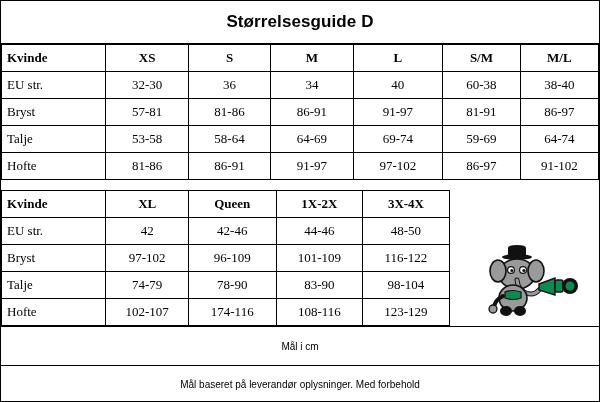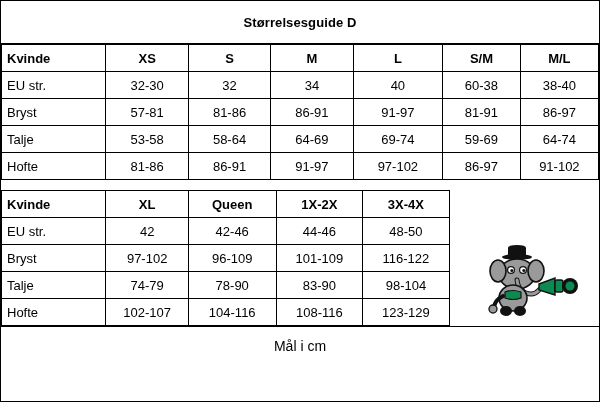--- a/index.html
+++ b/index.html
@@ -23,28 +23,29 @@
     background: #ffffff;
   }
   .title-bar {
     height: 42px;
     display: flex;
     align-items: center;
     justify-content: center;
     border-bottom: 1px solid #000000;
   }
   .title-text {
-    font-size: 13px;
+    font-size: 17px;
     font-weight: bold;
     letter-spacing: 0.1px;
   }
   table.size-table {
     border-collapse: collapse;
     table-layout: fixed;
     width: 100%;
+    font-family: Liberation Serif, serif;
   }
   table.size-table td {
     border: 1px solid #000000;
     height: 26px;
     font-size: 13px;
     text-align: center;
     padding: 0 2px;
     white-space: nowrap;
     overflow: hidden;
   }
@@ -68,21 +69,21 @@
     width: 108px;
     height: 78px;
     pointer-events: none;
   }
   .footer-row {
     height: 38px;
     display: flex;
     align-items: center;
     justify-content: center;
     border-top: 1px solid #000000;
-    font-size: 14px;
+    font-size: 10px;
   }
   .footer-row.last {
     height: 37px;
   }
   .spacer-band {
     height: 10px;
   }
 </style>
 </head>
 <body>
@@ -111,21 +112,21 @@
           <td>XS</td>
           <td>S</td>
           <td>M</td>
           <td>L</td>
           <td>S/M</td>
           <td>M/L</td>
         </tr>
         <tr>
           <td class="rowhead">EU str.</td>
           <td>32-30</td>
-          <td>32</td>
+          <td>36</td>
           <td>34</td>
           <td>40</td>
           <td>60-38</td>
           <td>38-40</td>
         </tr>
         <tr>
           <td class="rowhead">Bryst</td>
           <td>57-81</td>
           <td>81-86</td>
           <td>86-91</td>
@@ -194,21 +195,21 @@
           <td class="rowhead">Talje</td>
           <td>74-79</td>
           <td>78-90</td>
           <td>83-90</td>
           <td>98-104</td>
           <td style="border:none"></td>
         </tr>
         <tr>
           <td class="rowhead">Hofte</td>
           <td>102-107</td>
-          <td>104-116</td>
+          <td>174-116</td>
           <td>108-116</td>
           <td>123-129</td>
           <td style="border:none"></td>
         </tr>
       </tbody>
     </table>
 
     <svg class="mascot" viewBox="0 0 108 78">
 
       <ellipse cx="40" cy="17" rx="15" ry="3" fill="#111111"></ellipse>
@@ -241,14 +242,17 @@
       <path d="M26 56 Q18 60 17 67" fill="none" stroke="#111111" stroke-width="4" stroke-linecap="round"></path>
       <circle cx="16" cy="69" r="4" fill="#9a9a9a" stroke="#111111" stroke-width="1.3"></circle>
     </svg>
 
   </div>
 
   <div class="footer-row">
     <span>Mål i cm</span>
   </div>
 
+  <div class="footer-row last">
+    <span>Mål baseret på leverandør oplysninger. Med forbehold</span>
+  </div>
 
 </div>
 
 </body></html>

